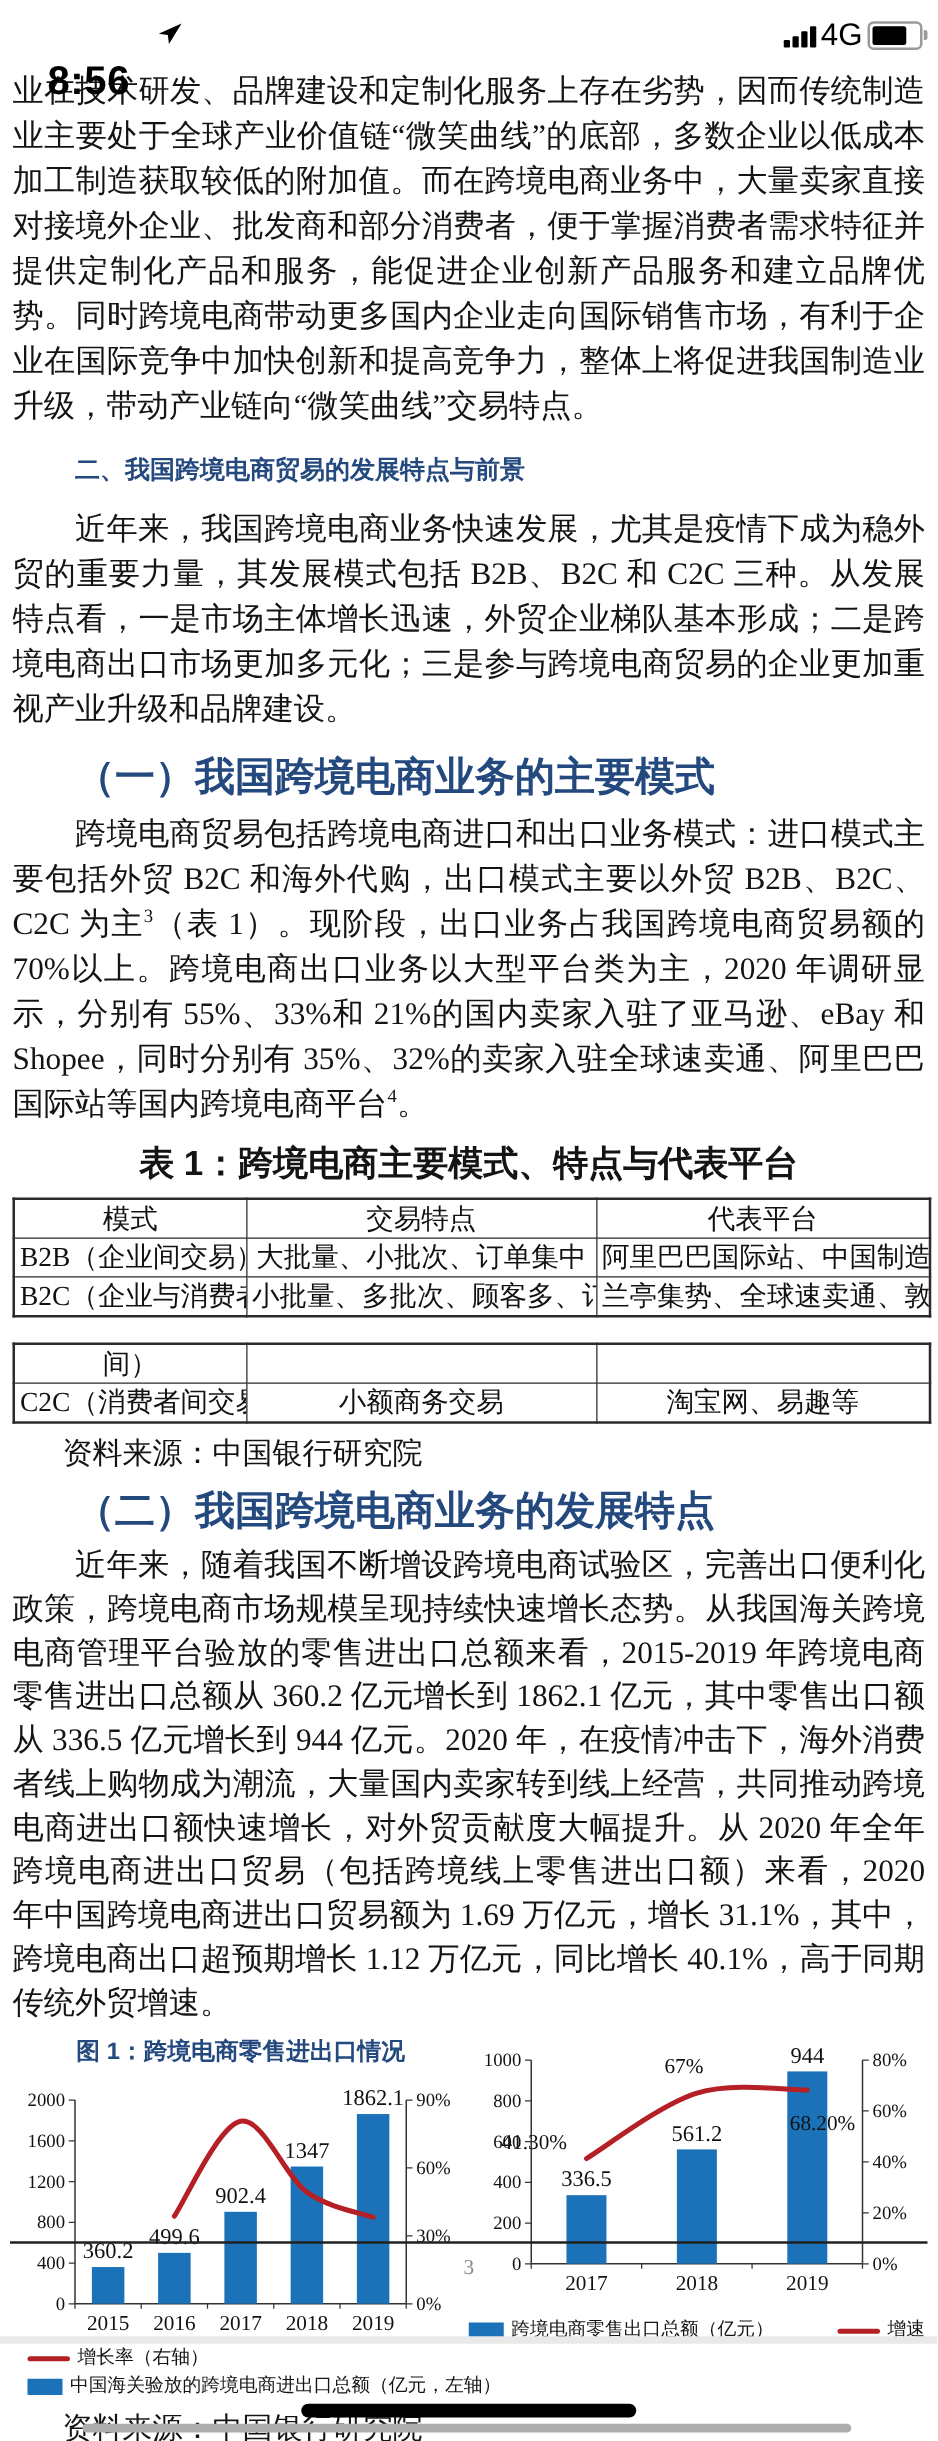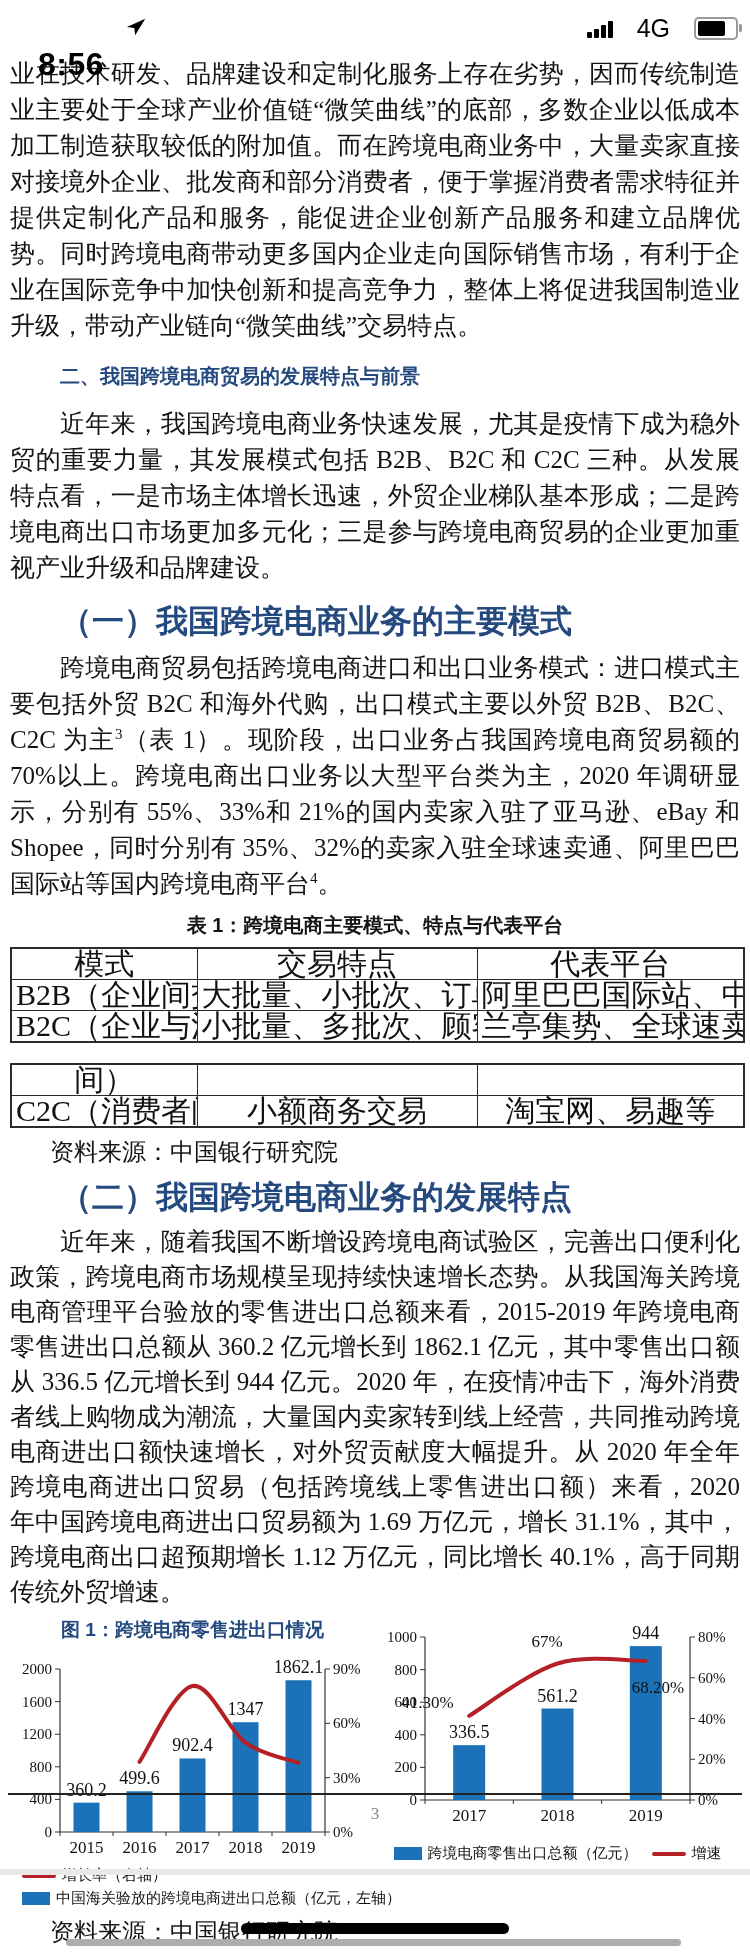--- a/index.html
+++ b/index.html
@@ -3,55 +3,55 @@
 <meta charset="utf-8">
 <style>
   html,body{margin:0;padding:0;background:#fff;}
   .page{position:relative;width:750px;height:1953px;background:#fff;overflow:hidden;
         font-family:"Liberation Serif","DejaVu Serif",serif;color:#111;}
   
   .statusbar{position:relative;height:56px;}
   .sb-time{position:absolute;left:38px;top:10px;font-family:"Liberation Sans",sans-serif;
            font-weight:700;font-size:32px;color:#000;letter-spacing:0.5px;margin-top:36px;}
   .sb-loc{position:absolute;left:126px;top:16px;width:22px;height:22px;}
-  .sb-right{position:absolute;right:12px;top:14px;display:flex;align-items:center;gap:24px;}
+  .sb-right{position:absolute;right:12px;top:14px;display:flex;align-items:center;gap:4px;}
   .sigbars{display:flex;align-items:flex-end;gap:2px;height:18px;}
   .sigbars i{display:block;width:5px;background:#000;border-radius:1px;}
   .sb-4g{font-family:"Liberation Sans",sans-serif;font-size:25px;color:#000;}
   .battery{position:relative;width:40px;height:19px;border:2px solid #9a9a9a;border-radius:5px;}
   .battery .fill{position:absolute;left:2px;top:2px;bottom:2px;width:27px;background:#000;border-radius:2px;}
   .battery .nub{position:absolute;right:-6px;top:5px;width:3px;height:8px;background:#9a9a9a;border-radius:0 2px 2px 0;}
   
   .content{padding:0 10px;}
   p.body{font-size:25px;line-height:36px;text-align:justify;margin:0;color:#141414;}
   .mt-p1{margin-top:26px;}
   .indent{text-indent:50px;}
   sup{font-size:15px;vertical-align:super;line-height:0;}
   h2.sec{margin:14px 0 0 0;padding-left:50px;font-family:"Liberation Sans",sans-serif;
          font-weight:700;font-size:20px;line-height:36px;color:#24497e;}
   h3.sec{margin:18px 0 0 0;padding-left:50px;font-family:"Liberation Sans",sans-serif;
          font-weight:700;font-size:32px;line-height:34px;color:#24497e;}
   .tbl-caption{margin-top:10px;text-align:center;font-family:"Liberation Sans",sans-serif;
-               font-weight:700;font-size:20px;color:#141414;}
+               font-weight:700;font-size:28px;color:#141414;}
   table.modes{border-collapse:collapse;margin:8px auto 0 auto;width:733px;table-layout:fixed;
-              font-size:30px;}
+              font-size:22px;}
   table.modes td{border:1.5px solid #2b2b2b;text-align:center;padding:2px 4px;height:26px;line-height:26px;
                  overflow:hidden;white-space:nowrap;}
   table.modes{border:2px solid #2b2b2b;}
   .tbl-gap{height:12px;}
   .source{margin:10px 0 0 0;font-size:24px;line-height:28px;padding-left:40px;color:#141414;}
   
   .figrow{display:flex;margin-top:8px;}
   .figcol{width:365px;display:flex;flex-direction:column;align-items:center;}
   .figtitle{font-family:"Liberation Sans",sans-serif;font-weight:700;font-size:19px;
             color:#24497e;margin-bottom:6px;white-space:nowrap;}
   .chart-holder{width:365px;height:215px;}
   .legend{width:100%;font-size:15px;line-height:23px;color:#141414;}
   .legend .lrow{display:flex;align-items:center;gap:6px;padding-left:12px;white-space:nowrap;}
-  .legend.center{display:flex;justify-content:center;gap:14px;margin-top:10px;}
+  .legend.center{display:flex;justify-content:space-between;gap:14px;margin-top:10px;}
   .legend.center .lrow{padding-left:0;}
   .sw-bar{display:inline-block;width:28px;height:13px;background:#1b72b8;flex:0 0 auto;}
   .sw-line{display:inline-block;width:34px;height:4px;background:#b42025;border-radius:2px;flex:0 0 auto;}
   
   .footer-line{position:absolute;left:8px;right:8px;top:1793px;height:0;border-top:2px solid #222;}
   .page-num{position:absolute;left:0;right:0;top:1804px;text-align:center;font-size:17px;color:#8a8a8a;}
   .band{position:absolute;left:0;right:0;top:1869px;height:6px;background:#e9e9e9;}
   .home-indicator{position:absolute;left:241px;top:1923px;width:268px;height:11px;border-radius:6px;background:#000;}
   .progress-bar{position:absolute;left:66px;top:1939px;width:615px;height:7px;border-radius:4px;background:#adadad;}
 </style>

